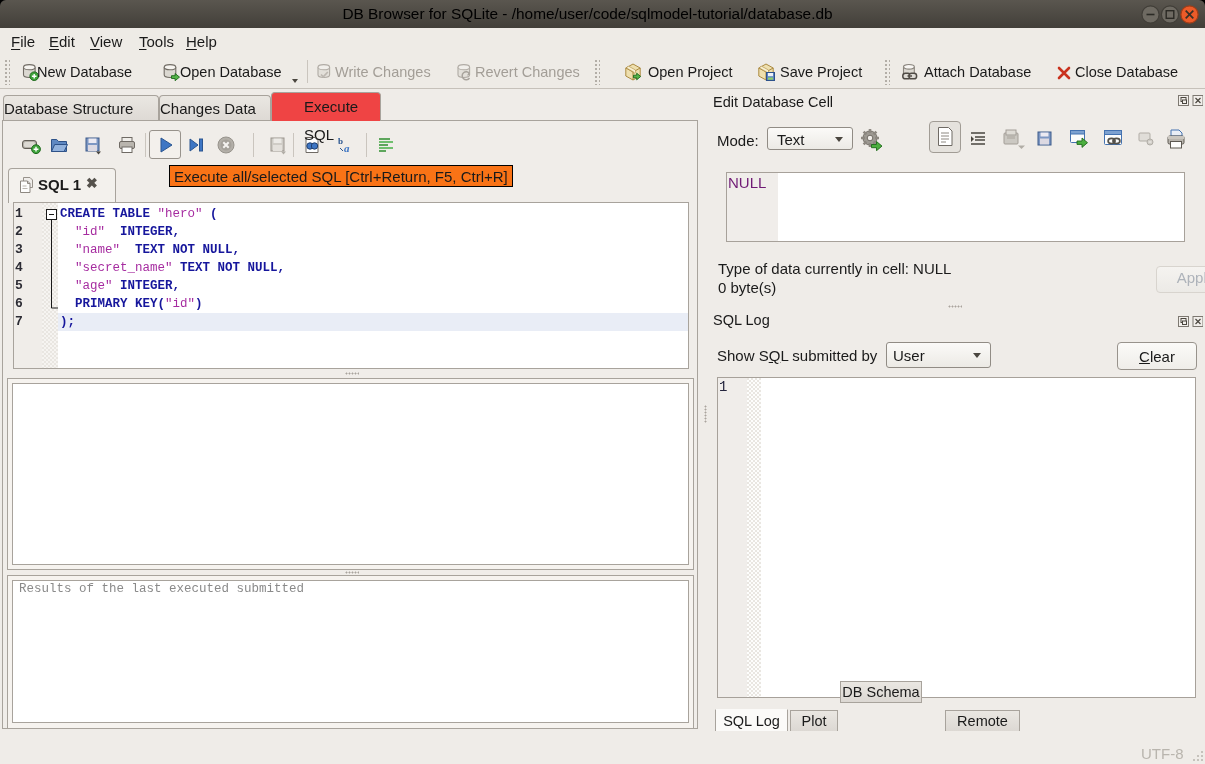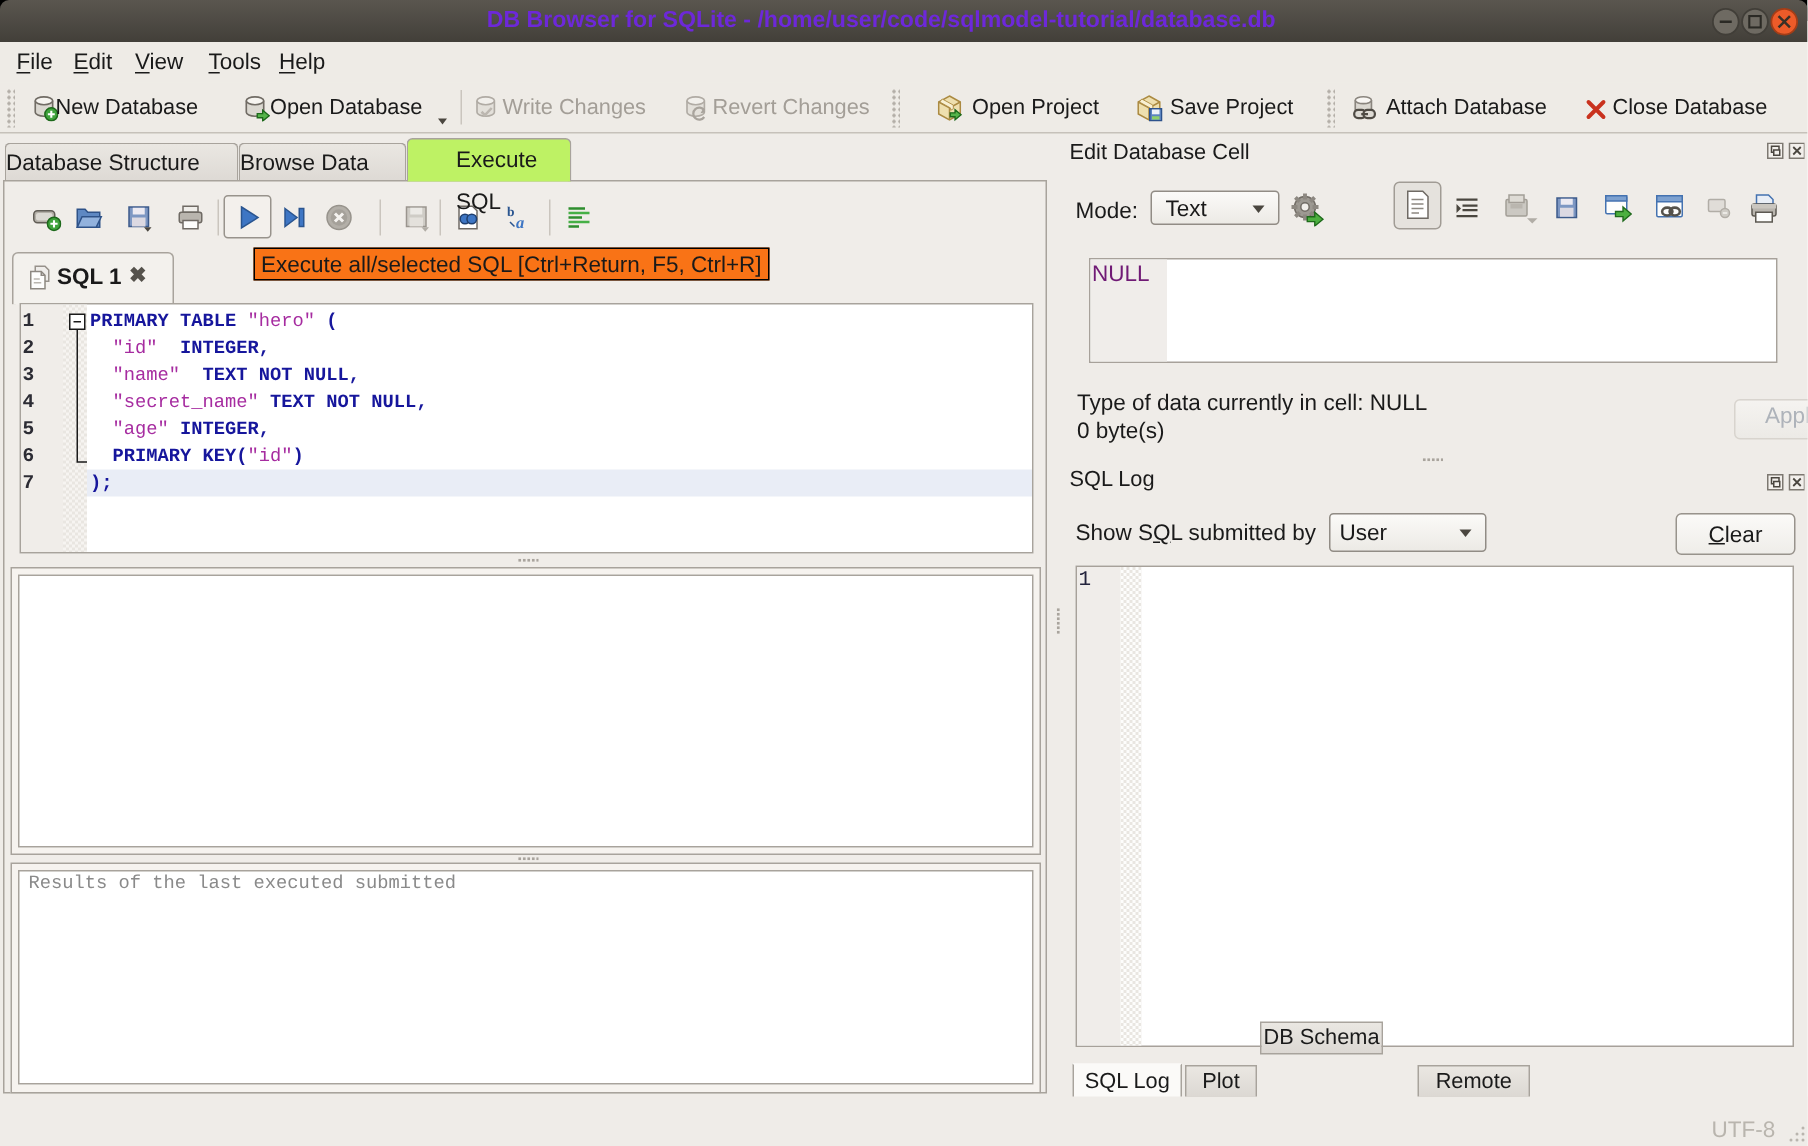--- a/index.html
+++ b/index.html
@@ -4,37 +4,37 @@
 <style>
 html,body{margin:0;padding:0}
 body{width:1205px;height:764px;position:relative;overflow:hidden;background:#fff;
   font-family:"Liberation Sans",sans-serif;font-size:15px;color:#1a1a1a;}
 .abs{position:absolute}
 
 #titlebar{left:0;top:0;width:1205px;height:28px;
   background:linear-gradient(#5a564f,#423f39);
   border-radius:6px 6px 0 0;}
 #titletext{left:0;top:0;width:1175px;height:28px;line-height:27px;text-align:center;
-  color:#6d28d9;font-weight:bold;font-size:15.4px;}
+  color:#000000;font-weight:normal;font-size:15.4px;}
 
 #menubar{left:0;top:28px;width:1205px;height:27px;background:#eeebe6;}
 .menuitem{top:33px;font-size:15px;}
 .menuitem u{text-decoration-thickness:1px;text-underline-offset:2px}
 
 #toolbar{left:0;top:55px;width:1205px;height:33px;background:#eeebe6;border-bottom:1px solid #c6c1ba;}
 .tbgrip{left:4px;top:59px;width:6px;height:26px;
  background-image:radial-gradient(#b3aea7 1px,transparent 1.2px);background-size:4px 4px;}
 .tblabel{top:64px;color:#1a1a1a;font-size:14.5px}
 .tblabel.dis{color:#a39e97}
 .tbsep{top:60px;width:1px;height:23px;background:#cac5be}
 .tbicon{top:63px;width:18px;height:18px}
 
 .maintab{font-size:15px;box-sizing:border-box;border:1px solid #a8a39c;border-bottom:none;border-radius:4px 4px 0 0;
   background:linear-gradient(#eae7e2,#ddd9d4);}
-.maintab.active{background:#bef264;z-index:3;padding-left:32px;}
+.maintab.active{background:#ef4444;z-index:3;padding-left:32px;}
 #pane{left:2px;top:120px;width:696px;height:609px;border:1px solid #a8a39c;background:#f0ede9;box-sizing:border-box}
 
 .eicon{top:135px;width:20px;height:20px}
 .esep{top:133px;width:1px;height:24px;background:#cac5be}
 #playbox{left:149px;top:130px;width:32px;height:29px;border:1px solid #98938c;border-radius:3px;background:#f3f0ec;box-sizing:border-box}
 #tooltip{left:169px;top:164.5px;height:22px;line-height:21px;border:1px solid #000;background:#f97316;padding:0 4px;white-space:nowrap;box-sizing:border-box;font-size:15px}
 
 #sqltab{left:8px;top:168px;width:108px;height:35px;background:#f3f1ed;border:1px solid #a8a39c;border-bottom:none;border-radius:4px 4px 0 0;box-sizing:border-box}
 
 #editor{left:13px;top:202px;width:676px;height:167px;border:1px solid #a8a39c;background:#fff;box-sizing:border-box}
@@ -140,21 +140,21 @@
     <rect x="8" y="10.2" rx="2.6" width="7.6" height="5.6" fill="#dedbd5" stroke="#4f4b45" stroke-width="1.5"></rect>
     <path d="M6.5 13h4.5" stroke="#4f4b45" stroke-width="1.5"></path>
   </svg>
 <div class="abs tblabel" style="left:924px">Attach Database</div>
 <svg class="abs tbicon" style="left:1056px" viewBox="0 0 18 18">
     <path d="M3 5l10 10M13 5L3 15" stroke="#c9321e" stroke-width="2.6" stroke-linecap="round"></path>
   </svg>
 <div class="abs tblabel" style="left:1075px">Close Database</div>
 
 <div class="abs maintab" style="left:3px;top:95px;width:156px;height:26px;line-height:26px">Database Structure</div>
-<div class="abs maintab" style="left:159px;top:95px;width:112px;height:26px;line-height:26px">Browse Data</div>
+<div class="abs maintab" style="left:159px;top:95px;width:112px;height:26px;line-height:26px">Changes Data</div>
 <div class="abs maintab active" style="left:271px;top:92px;width:110px;height:29px;line-height:28px">Execute SQL</div>
 <div id="pane" class="abs"></div>
 
 <svg class="abs eicon" style="left:21px" viewBox="0 0 20 20">
     <rect x="1.5" y="5.5" width="14" height="8" rx="2.5" fill="#b3afa7" stroke="#615d56"></rect>
     <rect x="3" y="7" width="11" height="5" rx="1.5" fill="#dcd9d3"></rect>
     <circle cx="15" cy="14.2" r="4.4" fill="#3fa33c" stroke="#1d691b"></circle>
     <path d="M15 11.8v4.8M12.6 14.2h4.8" stroke="#fff" stroke-width="1.4"></path>
   </svg>
 <svg class="abs eicon" style="left:49px" viewBox="0 0 20 20">
@@ -232,21 +232,21 @@
   <div class="abs lnum" style="top:56px">4</div>
   <div class="abs lnum" style="top:74px">5</div>
   <div class="abs lnum" style="top:92px">6</div>
   <div class="abs lnum" style="top:110px">7</div>
 
   <svg class="abs" style="left:31px;top:5px;width:14px;height:110px" viewBox="0 0 14 110">
     <rect x="1.5" y="1.5" width="10" height="10" fill="#fff" stroke="#1a1a1a"></rect>
     <path d="M4 6.5h5" stroke="#1a1a1a"></path>
     <path d="M6.5 11.5V100H13" stroke="#1a1a1a" fill="none"></path>
   </svg>
-  <pre class="code" style="left:46px;top:2px"><span class="kw">PRIMARY TABLE</span> <span class="idf">"hero"</span> <span class="pn">(</span>
+  <pre class="code" style="left:46px;top:2px"><span class="kw">CREATE TABLE</span> <span class="idf">"hero"</span> <span class="pn">(</span>
   <span class="idf">"id"</span>  <span class="kw">INTEGER</span><span class="pn">,</span>
   <span class="idf">"name"</span>  <span class="kw">TEXT NOT NULL</span><span class="pn">,</span>
   <span class="idf">"secret_name"</span> <span class="kw">TEXT NOT NULL</span><span class="pn">,</span>
   <span class="idf">"age"</span> <span class="kw">INTEGER</span><span class="pn">,</span>
   <span class="kw">PRIMARY KEY</span><span class="pn">(</span><span class="idf">"id"</span><span class="pn">)</span>
 <span class="pn">);</span></pre>
 </div>
 
 <div class="abs hdots" style="left:345px;top:372px"></div>
 

